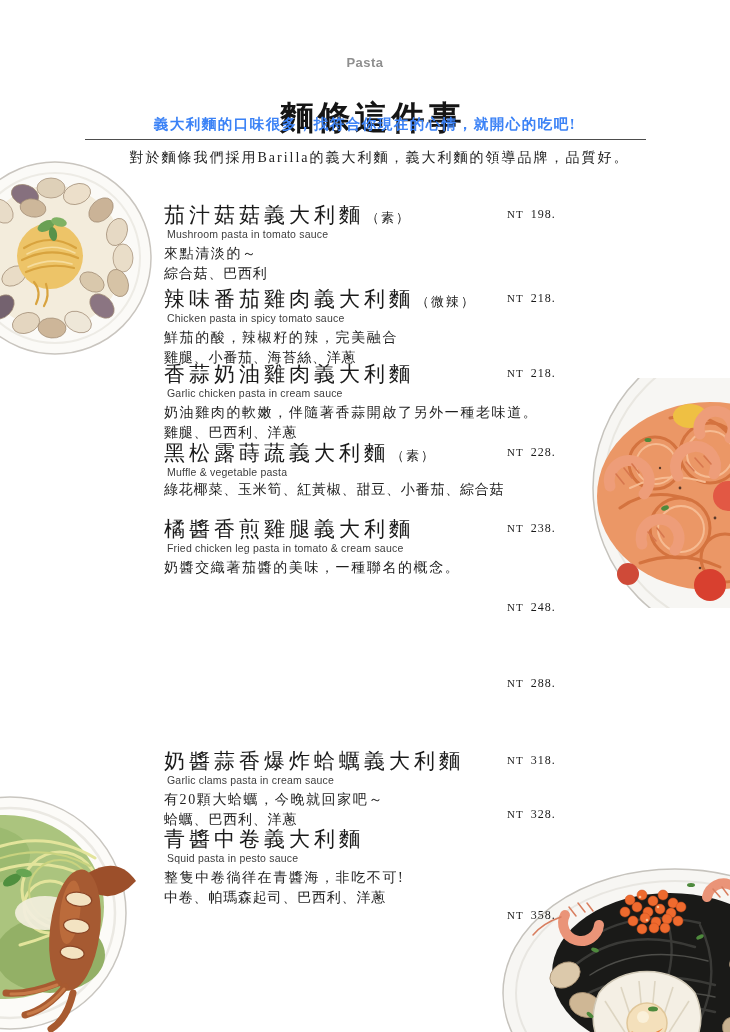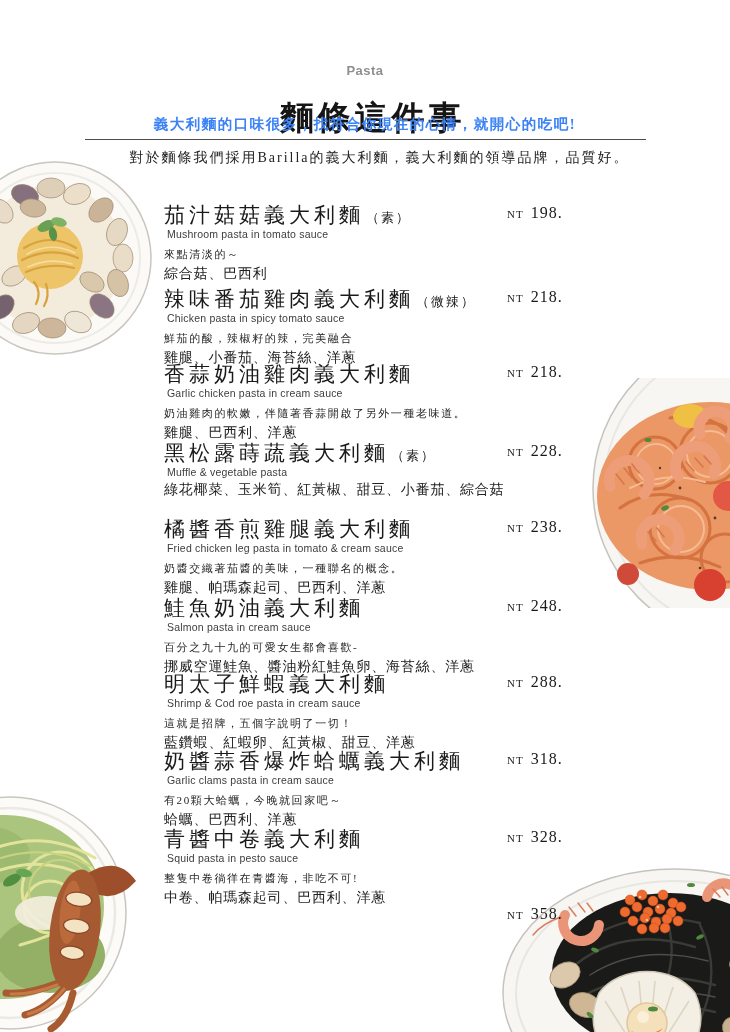--- a/index.html
+++ b/index.html
@@ -4,45 +4,45 @@
 <style>
   * { margin:0; padding:0; box-sizing:border-box; }
   body { background:#ffffff; font-family:"Liberation Sans", sans-serif; }
   #page {
     position:relative; width:730px; height:1032px; margin:0 auto;
     background:#ffffff; overflow:hidden;
   }
   
   .hdr { position:absolute; left:0; top:0; width:100%; text-align:center; }
   .hdr-cat { position:absolute; left:0; top:55px; width:100%;
-    font-size:13px; color:#8f8f8f; letter-spacing:.5px; font-weight:600;margin-top:8px; }
+    font-size:13px; color:#8f8f8f; letter-spacing:.5px; font-weight:600; }
   .hdr-title { position:absolute; left:8px; top:72px; width:100%;
     font-size:33px; font-weight:700; color:#151515; letter-spacing:4px;
     font-family:"Liberation Serif","DejaVu Serif",serif;margin-top:24px; }
   .hdr-sub { position:absolute; left:0; top:115px; width:100%;
     font-size:14.5px; font-weight:700; color:#3b82f6; letter-spacing:1.5px;
     font-family:"Liberation Serif","DejaVu Serif",serif;text-align:center; }
   .hdr-line { position:absolute; left:85px; top:139px; width:561px;
     border-top:1.8px solid #4d4d4d; }
   .hdr-note { position:absolute; left:0; top:149px; width:100%;
     font-size:14px; font-weight:500; color:#222; letter-spacing:2px;
     font-family:Liberation Serif, serif;padding-left:29px; }
   
   .mi { position:absolute; left:164px; width:430px; white-space:nowrap;
     font-family:"Liberation Serif","DejaVu Serif",serif; }
   .nm { font-size:21px; color:#1a1a1a; letter-spacing:4px; font-weight:500; line-height:24px;}
   .tag { font-size:13px; color:#1a1a1a; letter-spacing:2px; margin-left:2px; }
   .en { font-family:"Liberation Sans","DejaVu Sans",sans-serif;
     font-size:10.5px; color:#3c3c3c; letter-spacing:.2px; line-height:13px; margin:1px 0 0 3px; }
-  .ds { font-size:11px; color:#1f1f1f; letter-spacing:1.6px; line-height:18px; margin-top:4px; }
+  .ds { font-size:14px; color:#1f1f1f; letter-spacing:1.6px; line-height:18px; margin-top:4px; }
   .ig { font-size:14px; color:#222; letter-spacing:.8px; line-height:15px; margin-top:3px; }
   .pr { position:absolute; left:507px; white-space:nowrap;
     font-family:"Liberation Serif","DejaVu Serif",serif; color:#1a1a1a; }
   .cur { font-size:11px; letter-spacing:1px; margin-right:7px; }
-  .amt { font-size:16px; letter-spacing:1px; }
+  .amt { font-size:12px; letter-spacing:1px; }
   
   .photo { position:absolute; }
 </style>
 </head>
 <body>
 
 <div id="page">
 
   <div class="hdr">
     <div class="hdr-cat">Pasta</div>
@@ -291,51 +291,38 @@
     <div><span class="nm">黑松露蒔蔬義大利麵</span><span class="tag">（素）</span></div>
     <div class="en">Muffle &amp; vegetable pasta</div>
     <div class="ig">綠花椰菜、玉米筍、紅黃椒、甜豆、小番茄、綜合菇</div>
   </div>
   <div class="pr" style="top:442px"><span class="cur">NT</span><span class="amt">228.</span></div>
 
   <div class="mi" style="top:517px">
     <div><span class="nm">橘醬香煎雞腿義大利麵</span><span class="tag"></span></div>
     <div class="en">Fried chicken leg pasta in tomato &amp; cream sauce</div>
     <div class="ds">奶醬交織著茄醬的美味，一種聯名的概念。</div>
-    <div class="ig">雞腿、帕瑪森起司、巴西利、洋蔥</div>
   </div>
   <div class="pr" style="top:518px"><span class="cur">NT</span><span class="amt">238.</span></div>
 
-  <div class="mi" style="top:596px">
-    <div><span class="nm">鮭魚奶油義大利麵</span><span class="tag"></span></div>
-    <div class="en">Salmon pasta in cream sauce</div>
-    <div class="ds">百分之九十九的可愛女生都會喜歡-</div>
-    <div class="ig">挪威空運鮭魚、醬油粉紅鮭魚卵、海苔絲、洋蔥</div>
-  </div>
   <div class="pr" style="top:597px"><span class="cur">NT</span><span class="amt">248.</span></div>
 
-  <div class="mi" style="top:672px">
-    <div><span class="nm">明太子鮮蝦義大利麵</span><span class="tag"></span></div>
-    <div class="en">Shrimp &amp; Cod roe pasta in cream sauce</div>
-    <div class="ds">這就是招牌，五個字說明了一切！</div>
-    <div class="ig">藍鑽蝦、紅蝦卵、紅黃椒、甜豆、洋蔥</div>
-  </div>
   <div class="pr" style="top:673px"><span class="cur">NT</span><span class="amt">288.</span></div>
 
   <div class="mi" style="top:749px">
     <div><span class="nm">奶醬蒜香爆炸蛤蠣義大利麵</span><span class="tag"></span></div>
     <div class="en">Garlic clams pasta in cream sauce</div>
     <div class="ds">有20顆大蛤蠣，今晚就回家吧～</div>
     <div class="ig">蛤蠣、巴西利、洋蔥</div>
   </div>
   <div class="pr" style="top:750px"><span class="cur">NT</span><span class="amt">318.</span></div>
 
   <div class="mi" style="top:827px">
     <div><span class="nm">青醬中卷義大利麵</span><span class="tag"></span></div>
     <div class="en">Squid pasta in pesto sauce</div>
     <div class="ds">整隻中卷徜徉在青醬海，非吃不可!</div>
     <div class="ig">中卷、帕瑪森起司、巴西利、洋蔥</div>
   </div>
-  <div class="pr" style="top:828px"><span class="cur">NT</span><span class="amt">328.</span></div>
+  <div class="pr" style="top:804px"><span class="cur">NT</span><span class="amt">328.</span></div>
 
   <div class="pr" style="top:905px"><span class="cur">NT</span><span class="amt">358.</span></div>
 
 </div>
 
 </body></html>

